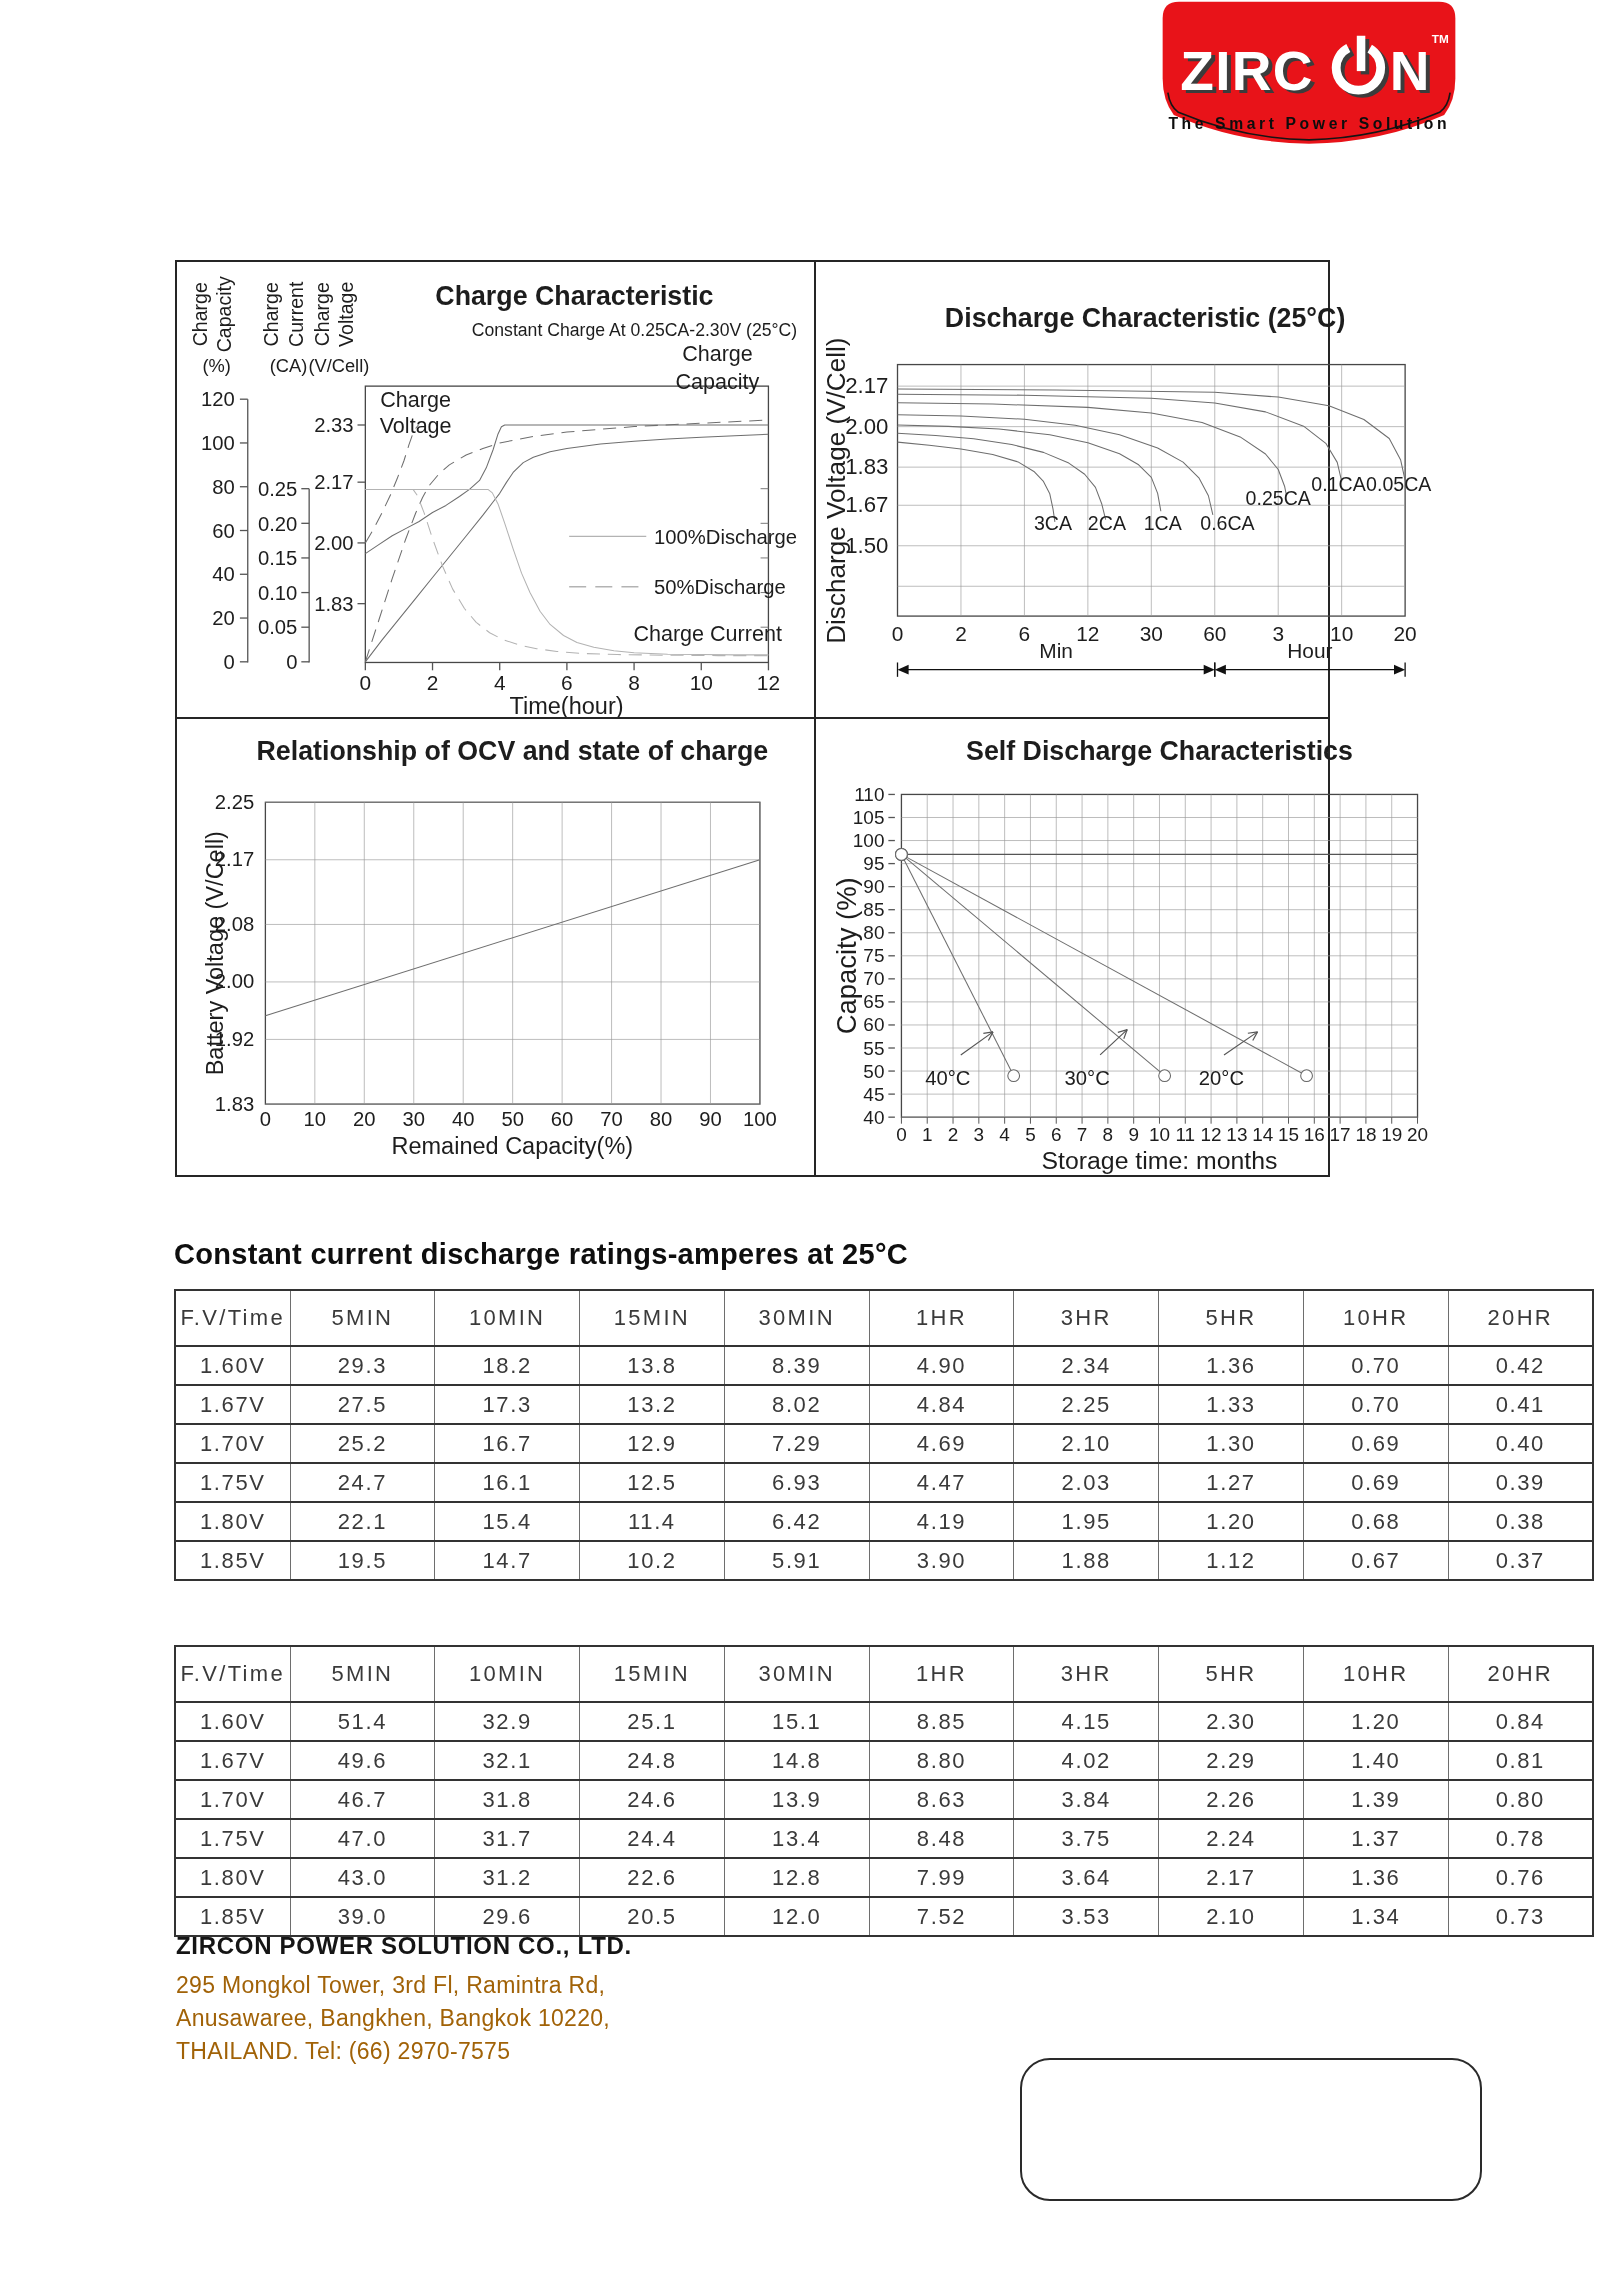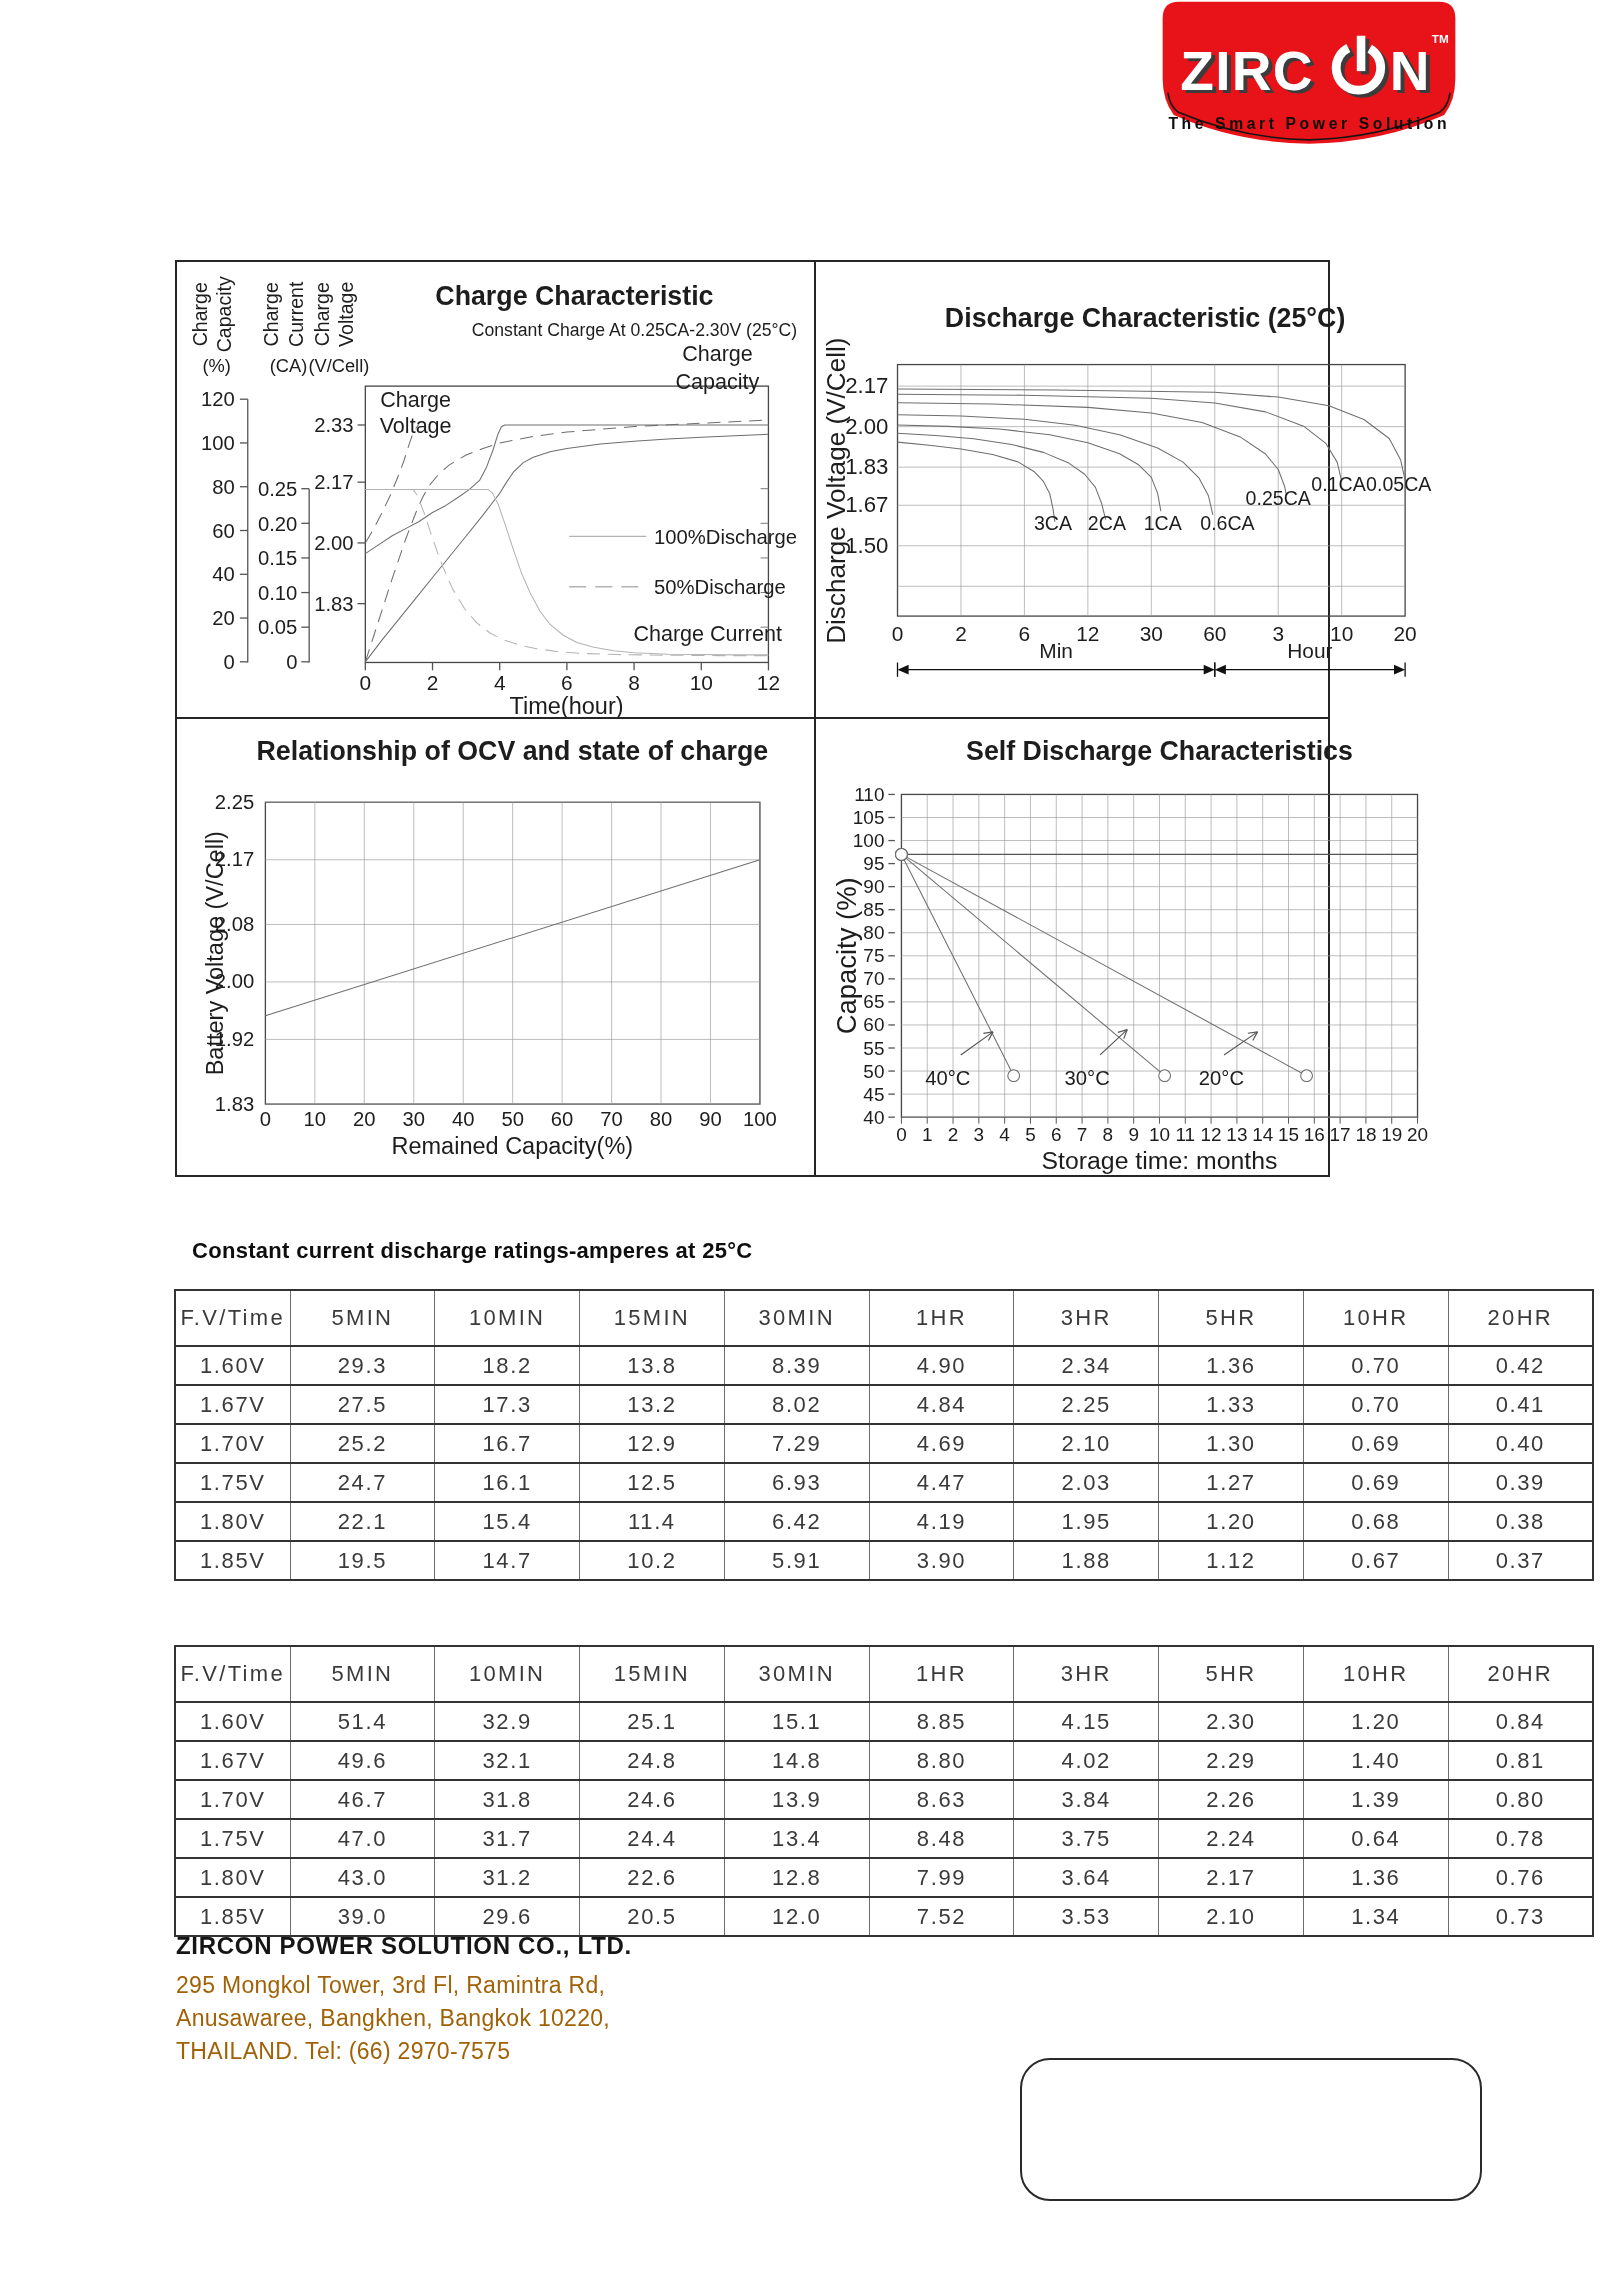--- a/index.html
+++ b/index.html
@@ -6,21 +6,21 @@
   .page{position:relative;width:1623px;height:2295px;background:#ffffff;overflow:hidden;
         font-family:"Liberation Sans",sans-serif;color:#1d1d1d;}
   svg{font-family:"Liberation Sans",sans-serif;}
   .logo{position:absolute;left:1162px;top:1.3px;width:294px;height:152px;}
   .charts{position:absolute;left:175px;top:260px;width:1155px;height:917px;
           border:2px solid #252525;box-sizing:border-box;}
   .charts svg{position:absolute;}
   #c1{left:0;top:0;}  #c2{left:638px;top:0;}  #c3{left:0;top:456px;}  #c4{left:638px;top:456px;}
   .vdiv{position:absolute;left:637px;top:0;width:2px;height:100%;background:#252525;}
   .hdiv{position:absolute;left:0;top:455px;width:100%;height:2px;background:#252525;}
-  .section-title{position:absolute;left:192px;font-size:22px;font-weight:700;color:#0e0e0e;letter-spacing:0.3px;}
+  .section-title{position:absolute;left:174px;font-size:29px;font-weight:700;color:#0e0e0e;letter-spacing:0.3px;}
   .ratings{position:absolute;left:174px;width:1420px;border-collapse:collapse;table-layout:fixed;
            border:2.6px solid #333;}
   .ratings th,.ratings td{border-left:1.3px solid #6e6e6e;border-right:1.3px solid #6e6e6e;
            border-top:2px solid #333;border-bottom:2px solid #333;
            text-align:center;vertical-align:middle;padding:0;
            font-size:22px;font-weight:400;color:#3a3a3a;letter-spacing:1.6px;}
   .ratings th{height:54px;letter-spacing:2.3px;}
   .ratings td{height:37px;}
   #table1{top:1289px;} #table2{top:1645px;}
   .footer{position:absolute;left:176px;top:1932px;}
@@ -529,21 +529,21 @@
         </tr>
         <tr>
           <td>1.75V</td>
           <td>47.0</td>
           <td>31.7</td>
           <td>24.4</td>
           <td>13.4</td>
           <td>8.48</td>
           <td>3.75</td>
           <td>2.24</td>
-          <td>0.64</td>
+          <td>1.37</td>
           <td>0.78</td>
         </tr>
         <tr>
           <td>1.80V</td>
           <td>43.0</td>
           <td>31.2</td>
           <td>22.6</td>
           <td>12.8</td>
           <td>7.99</td>
           <td>3.64</td>

